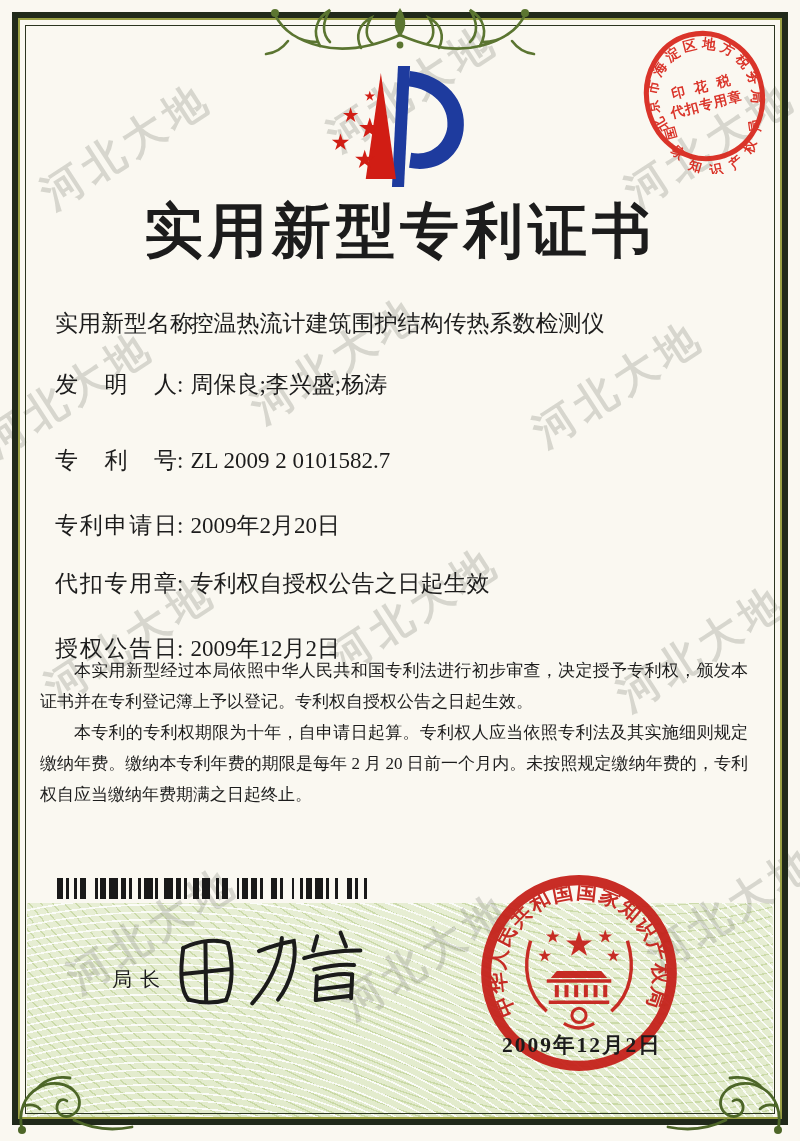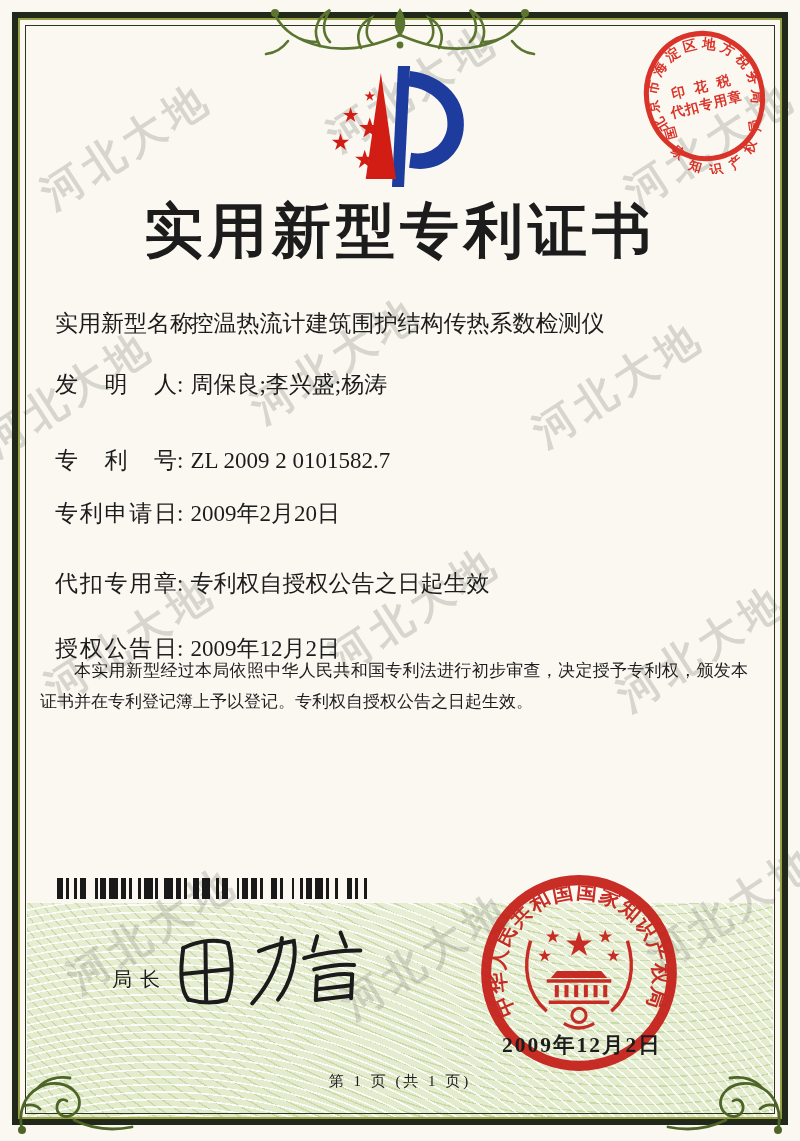--- a/index.html
+++ b/index.html
@@ -157,27 +157,28 @@
       <text x="75" y="86" text-anchor="middle" font-size="13.5" font-weight="bold" letter-spacing="1">代扣专用章</text>
     </g>
   </svg>
 
   <div class="title">实用新型专利证书</div>
 
   <div class="fields">
     <div class="field" style="top:3px"><span class="flabel">实用新型名称</span><span>:</span><span class="fvalue">控温热流计建筑围护结构传热系数检测仪</span></div>
     <div class="field" style="top:64px"><span class="flabel">发明人</span><span>:</span><span class="fvalue">周保良;李兴盛;杨涛</span></div>
     <div class="field" style="top:140px"><span class="flabel">专利号</span><span>:</span><span class="fvalue">ZL 2009 2 0101582.7</span></div>
-    <div class="field" style="top:193px"><span class="flabel">专利申请日</span><span>:</span><span class="fvalue">2009年2月20日</span></div>
+    <div class="field" style="top:205px"><span class="flabel">专利申请日</span><span>:</span><span class="fvalue">2009年2月20日</span></div>
     <div class="field" style="top:263px"><span class="flabel">代扣专用章</span><span>:</span><span class="fvalue">专利权自授权公告之日起生效</span></div>
     <div class="field" style="top:328px"><span class="flabel">授权公告日</span><span>:</span><span class="fvalue">2009年12月2日</span></div>
   </div>
 
   <div class="paras">
     <p>本实用新型经过本局依照中华人民共和国专利法进行初步审查，决定授予专利权，颁发本证书并在专利登记簿上予以登记。专利权自授权公告之日起生效。</p>
+    <p>本专利的专利权期限为十年，自申请日起算。专利权人应当依照专利法及其实施细则规定缴纳年费。缴纳本专利年费的期限是每年 2 月 20 日前一个月内。未按照规定缴纳年费的，专利权自应当缴纳年费期满之日起终止。</p>
   </div>
 
   <div class="barcode">
       <i class="bar" style="width: 5.8px;"></i>
       <i style="width: 2.9px;"></i>
       <i class="bar" style="width: 2.9px;"></i>
       <i style="width: 5.8px;"></i>
       <i class="bar" style="width: 2.9px;"></i>
       <i style="width: 2.9px;"></i>
       <i class="bar" style="width: 5.8px;"></i>
@@ -295,15 +296,14 @@
         <circle cx="110" cy="152" r="7" fill="none" stroke="#c5211a" stroke-width="3"></circle>
         <path d="M62,78 C54,104 58,130 78,148" stroke="#c5211a" stroke-width="3.4" fill="none"></path>
         <path d="M158,78 C166,104 162,130 142,148" stroke="#c5211a" stroke-width="3.4" fill="none"></path>
         <path d="M95,160 C105,166 115,166 125,160" stroke="#c5211a" stroke-width="3.2" fill="none"></path>
       </g>
     </g>
   </svg>
 
   <div class="issue-date">2009年12月2日</div>
 
-  <div class="footer">第 1 页 (共 1 页)</div>
 
 </div>
 
 </body></html>

